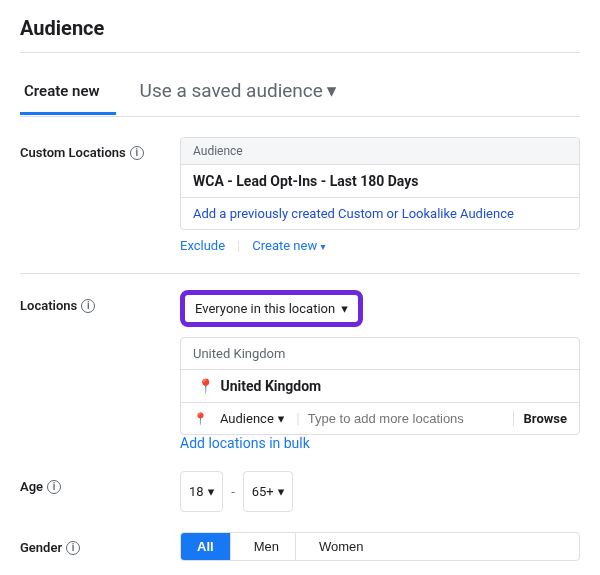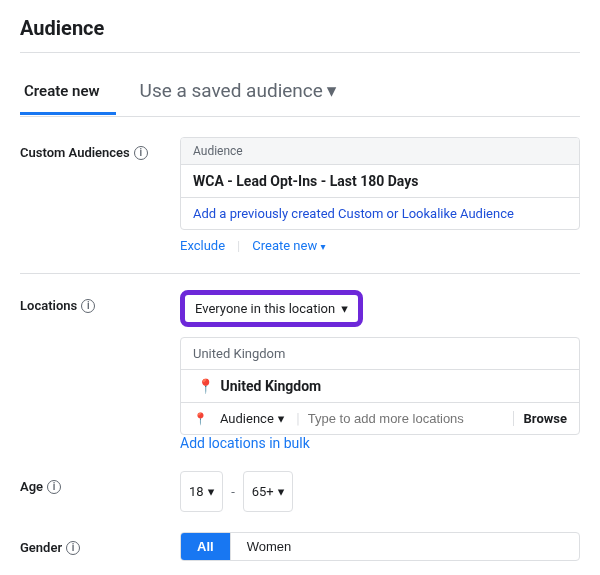--- a/index.html
+++ b/index.html
@@ -253,21 +253,21 @@
     }
 
     .age-separator {
       color: #606770;
       font-size: 13px;
     }
 
     
     .gender-buttons {
       display: flex;
-      gap: 0;
+      gap: 7px;
       border: 1px solid #dddfe2;
       border-radius: 4px;
       overflow: hidden;
     }
 
     .gender-btn {
       padding: 6px 16px;
       font-size: 13px;
       cursor: pointer;
       border: none;
@@ -317,21 +317,21 @@
       <span>Create new</span>
     </div>
     <div class="tab-dropdown">
       <span>Use a saved audience</span>
       <span>▾</span>
     </div>
   </div>
 
   <div class="section-row">
     <div class="label-col">
-      <span>Custom Audiences</span>
+      <span>Custom Locations</span>
       <span class="info-icon">i</span>
     </div>
     <div class="content-col">
       <div class="audience-box">
         <div class="audience-box-header">Audience</div>
         <div class="audience-box-item">WCA - Lead Opt-Ins - Last 180 Days</div>
         <div class="audience-box-placeholder">Add a previously created Custom or Lookalike Audience</div>
       </div>
       <div class="audience-actions">
         <span class="link-blue">Exclude</span>
@@ -400,20 +400,21 @@
   </div>
 
   <div class="section-row">
     <div class="label-col">
       <span>Gender</span>
       <span class="info-icon">i</span>
     </div>
     <div class="content-col">
       <div class="gender-buttons">
         <button class="gender-btn active">All</button>
+        <button class="gender-btn">Men</button>
         <button class="gender-btn">Women</button>
       </div>
     </div>
   </div>
 
   <div class="section-row">
     <div class="label-col">
       <span>Languages</span>
       <span class="info-icon">i</span>
     </div>

